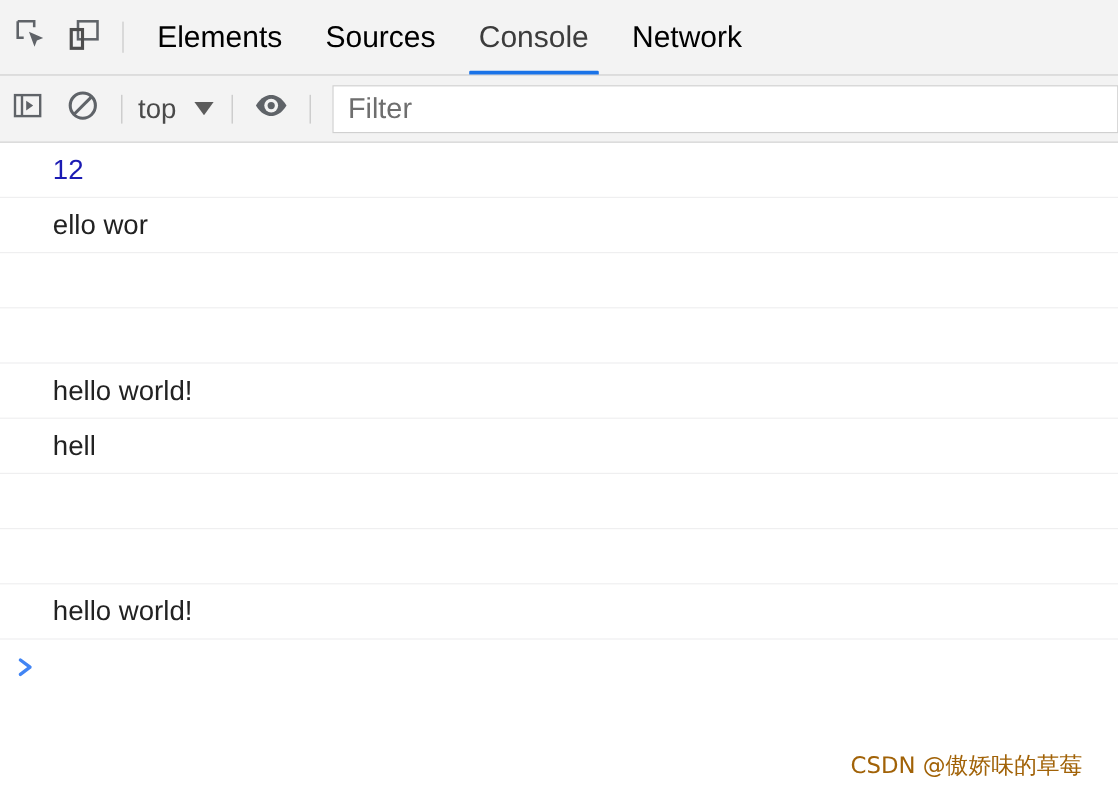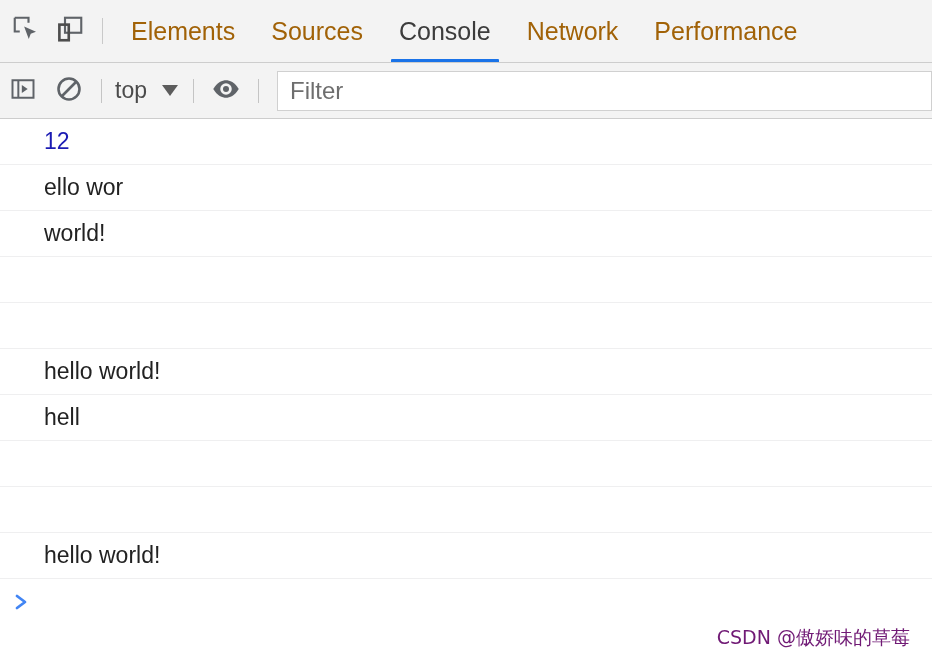--- a/index.html
+++ b/index.html
@@ -47,21 +47,21 @@
     margin: 0 10px;
     flex: 0 0 auto;
   }
 
   .tab {
     height: 63px;
     display: flex;
     align-items: center;
     padding: 0 18px;
     font-size: 25px;
-    color: #a16207;
+    color: #000000;
     white-space: nowrap;
     flex: 0 0 auto;
     position: relative;
   }
   .tab.active { color: #3c3c3c; }
   .tab.active::after {
     content: "";
     position: absolute;
     left: 10px;
     right: 10px;
@@ -171,24 +171,24 @@
     color: #222;
     border: 0;
     outline: 0;
     background: transparent;
     margin-left: 10px;
   }
 
   
   .watermark {
     position: absolute;
-    right: 22px;
+    right: 30px;
     bottom: 8px;
     font-size: 19px;
-    color: #701a75;
+    color: #a16207;
     font-family: "DejaVu Sans", sans-serif;
     white-space: nowrap;
     pointer-events: none;
   }
 </style>
 </head>
 <body>
 
 <div id="app">
 
@@ -218,23 +218,20 @@
       <span>Elements</span>
     </div>
     <div class="tab">
       <span>Sources</span>
     </div>
     <div class="tab active">
       <span>Console</span>
     </div>
     <div class="tab">
       <span>Network</span>
-    </div>
-    <div class="tab">
-      <span>Performance</span>
     </div>
   </div>
 
   <div class="console-toolbar">
 
     <div class="ct-icon-btn">
       <span>
         <svg width="28" height="28" viewBox="0 0 24 24">
           <rect x="3" y="4.5" width="18" height="15" fill="none" stroke="#5f6368" stroke-width="1.7"></rect>
           <line x1="8" y1="4.5" x2="8" y2="19.5" stroke="#5f6368" stroke-width="1.7"></line>
@@ -281,23 +278,20 @@
   <div class="console-body">
 
     <div class="msg-row num">
       <span>12</span>
     </div>
 
     <div class="msg-row">
       <span>ello wor</span>
     </div>
 
-    <div class="msg-row">
-      <span>world!</span>
-    </div>
 
     <div class="msg-row blank">
       <span></span>
     </div>
 
     <div class="msg-row blank">
       <span></span>
     </div>
 
     <div class="msg-row">

